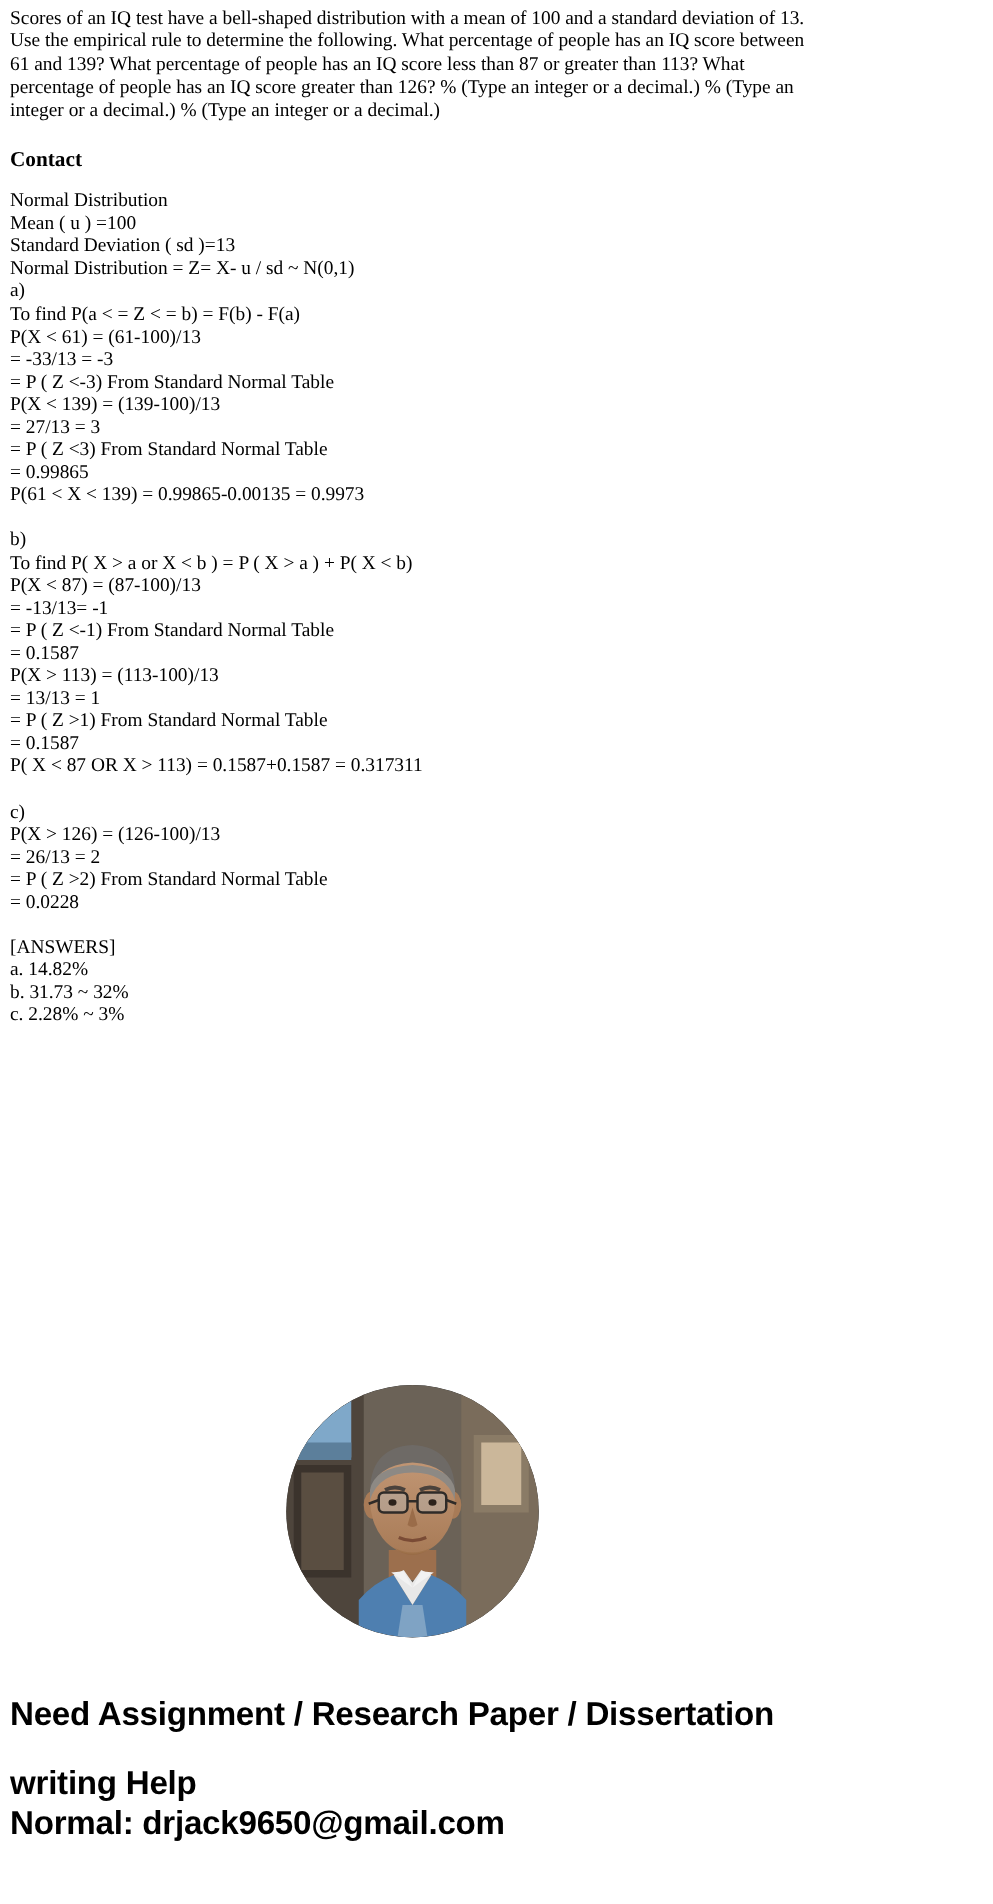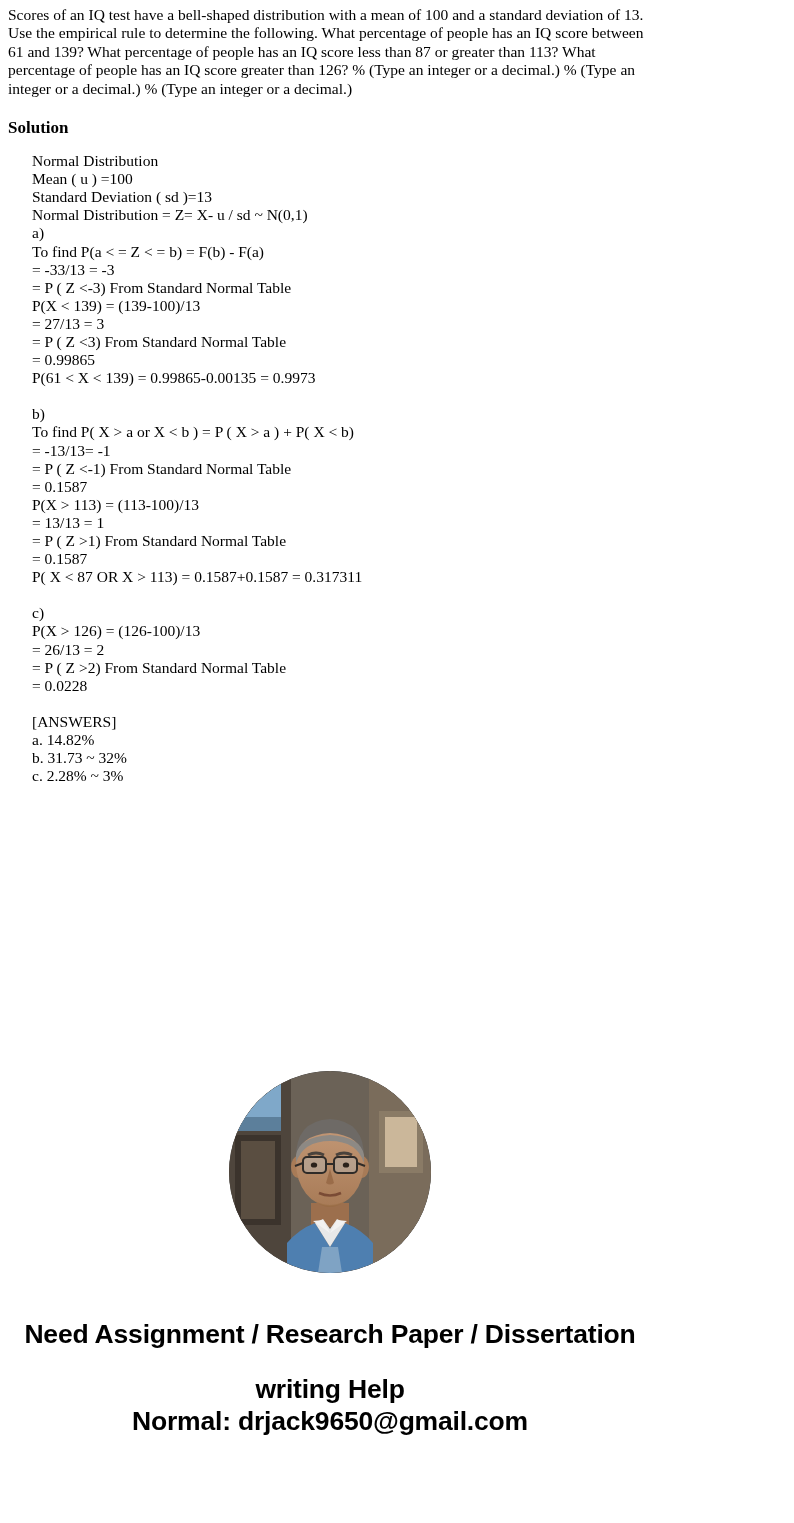--- a/index.html
+++ b/index.html
@@ -34,21 +34,20 @@
     margin: 20px 0 14px 0;
     line-height: 20px;
   }
   .sol-body {
     font-size: 15.5px;
     line-height: 18.1px;
   }
   .sol-line {
     white-space: pre-wrap;
     min-height: 18.1px;
-    margin-left: 24px;
   }
   .blank {
     height: 18.1px;
   }
   .portrait-wrap {
     margin-top: 286px;
     display: flex;
     justify-content: center;
     align-items: center;
   }
@@ -58,21 +57,21 @@
     border-radius: 50%;
     overflow: hidden;
     position: relative;
     background: #2b2b2b;
   }
   .portrait svg {
     display: block;
   }
   .footer {
     margin-top: 46px;
-    text-align: center;
+    text-align: left;
     font-family: "Liberation Sans", sans-serif;
     font-weight: bold;
     font-size: 26.5px;
     line-height: 30px;
     letter-spacing: -0.2px;
   }
   .footer .line2 {
     display: block;
     margin-top: 25px;
   }
@@ -81,39 +80,41 @@
     margin-top: 2px;
   }
 </style>
 </head>
 <body>
 
 <div class="page">
 
   <p class="question">Scores of an IQ test have a bell-shaped distribution with a mean of 100 and a standard deviation of 13. Use the empirical rule to determine the following. What percentage of people has an IQ score between 61 and 139? What percentage of people has an IQ score less than 87 or greater than 113? What percentage of people has an IQ score greater than 126? % (Type an integer or a decimal.) % (Type an integer or a decimal.) % (Type an integer or a decimal.)</p>
 
-  <h2 class="solution-heading">Solution</h2>
+  <h2 class="solution-heading">Contact</h2>
 
   <div class="sol-body">
     <div class="sol-line">Normal Distribution</div>
     <div class="sol-line">Mean ( u ) =100</div>
     <div class="sol-line">Standard Deviation ( sd )=13</div>
     <div class="sol-line">Normal Distribution = Z= X- u / sd ~ N(0,1)</div>
     <div class="sol-line">a)</div>
     <div class="sol-line">To find P(a &lt; = Z &lt; = b) = F(b) - F(a)</div>
+    <div class="sol-line">P(X &lt; 61) = (61-100)/13</div>
     <div class="sol-line">= -33/13 = -3</div>
     <div class="sol-line">= P ( Z &lt;-3) From Standard Normal Table</div>
     <div class="sol-line">P(X &lt; 139) = (139-100)/13</div>
     <div class="sol-line">= 27/13 = 3</div>
     <div class="sol-line">= P ( Z &lt;3) From Standard Normal Table</div>
     <div class="sol-line">= 0.99865</div>
     <div class="sol-line">P(61 &lt; X &lt; 139) = 0.99865-0.00135 = 0.9973</div>
     <div class="sol-line blank"></div>
     <div class="sol-line">b)</div>
     <div class="sol-line">To find P( X &gt; a or X &lt; b ) = P ( X &gt; a ) + P( X &lt; b)</div>
+    <div class="sol-line">P(X &lt; 87) = (87-100)/13</div>
     <div class="sol-line">= -13/13= -1</div>
     <div class="sol-line">= P ( Z &lt;-1) From Standard Normal Table</div>
     <div class="sol-line">= 0.1587</div>
     <div class="sol-line">P(X &gt; 113) = (113-100)/13</div>
     <div class="sol-line">= 13/13 = 1</div>
     <div class="sol-line">= P ( Z &gt;1) From Standard Normal Table</div>
     <div class="sol-line">= 0.1587</div>
     <div class="sol-line">P( X &lt; 87 OR X &gt; 113) = 0.1587+0.1587 = 0.317311</div>
     <div class="sol-line blank"></div>
     <div class="sol-line">c)</div>

